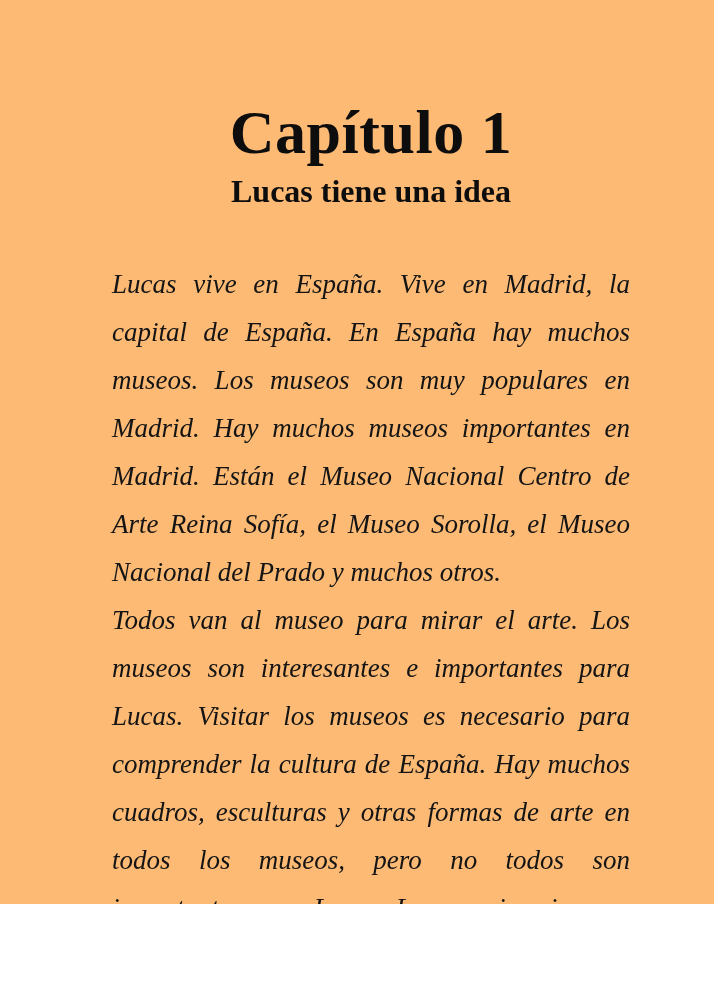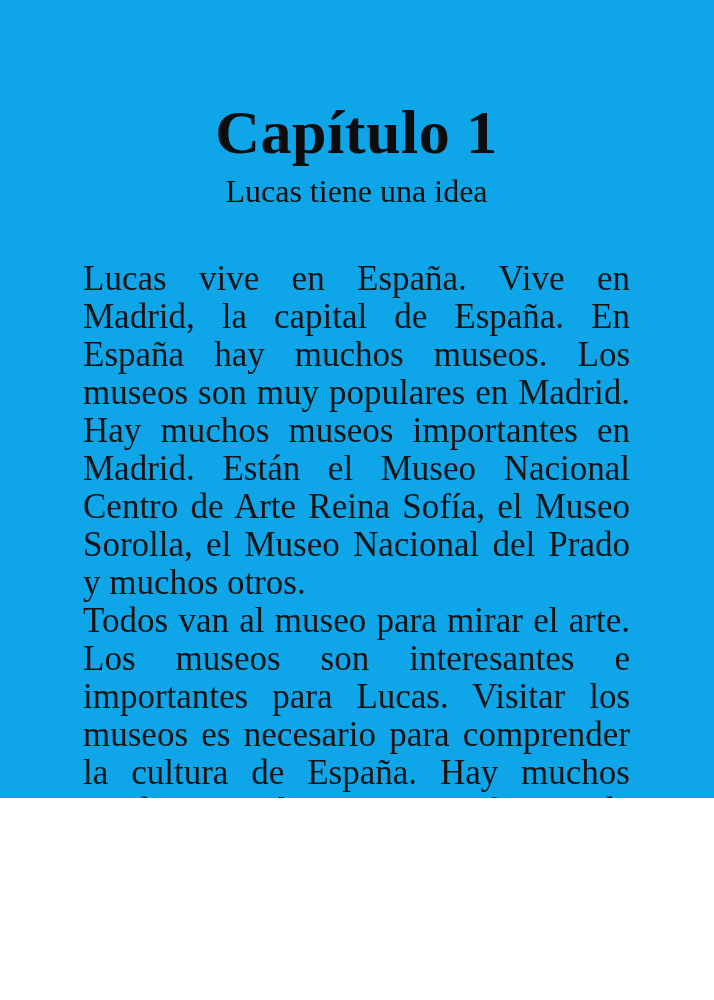--- a/index.html
+++ b/index.html
@@ -3,59 +3,61 @@
 <meta charset="utf-8">
 <style>
   html, body {
     margin: 0;
     padding: 0;
     background: #ffffff;
   }
   .page {
     position: relative;
     width: 714px;
-    height: 798px;
-    background: #0ea5e9;
+    height: 904px;
+    background: #fdba74;
     color: #121212;
     overflow: hidden;
     box-sizing: border-box;
     font-family: "Liberation Serif", "DejaVu Serif", serif;
+    padding-left: 29px;
   }
   .content {
     padding: 0 84px 0 83px;
     box-sizing: border-box;
   }
   .chapter-title {
     margin: 98px 0 0 0;
     text-align: center;
     font-size: 62px;
     line-height: 1.12;
     font-weight: 700;
     letter-spacing: 0.5px;
     color: #0d0d0d;
   }
   .chapter-subtitle {
     margin: 6px 0 0 0;
     text-align: center;
     font-size: 32px;
     line-height: 1.15;
-    font-weight: 400;
+    font-weight: 700;
     color: #0d0d0d;
   }
   .body-text {
     margin-top: 50px;
   }
   .body-text p {
     margin: 0;
-    font-size: 35px;
-    line-height: 38px;
+    font-size: 27px;
+    line-height: 48px;
     text-align: justify;
     text-justify: inter-word;
     hyphens: none;
     color: #141414;
+    font-style: italic;
   }
   .body-text p + p {
   }
   .page-number {
     margin-top: 6px;
     text-align: center;
     font-family: "Liberation Sans", "DejaVu Sans", sans-serif;
     font-size: 29px;
     line-height: 34px;
     color: #161616;

